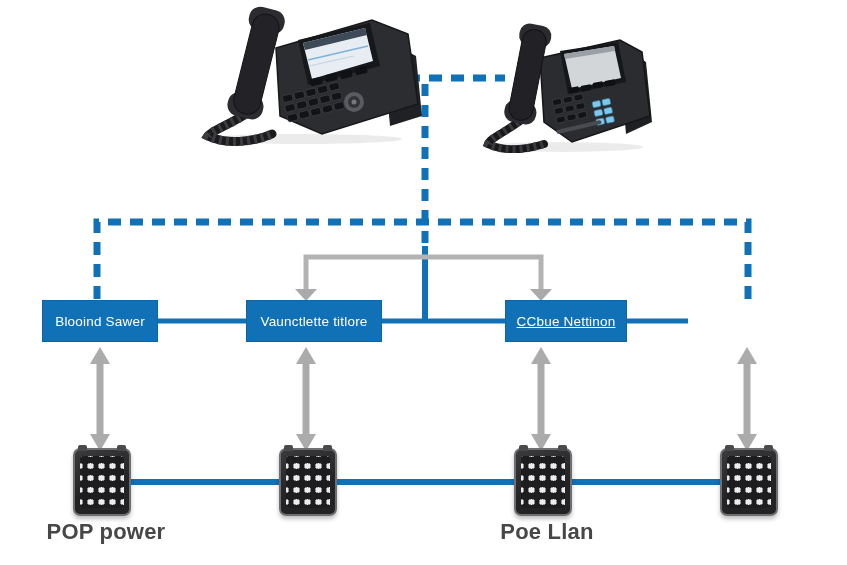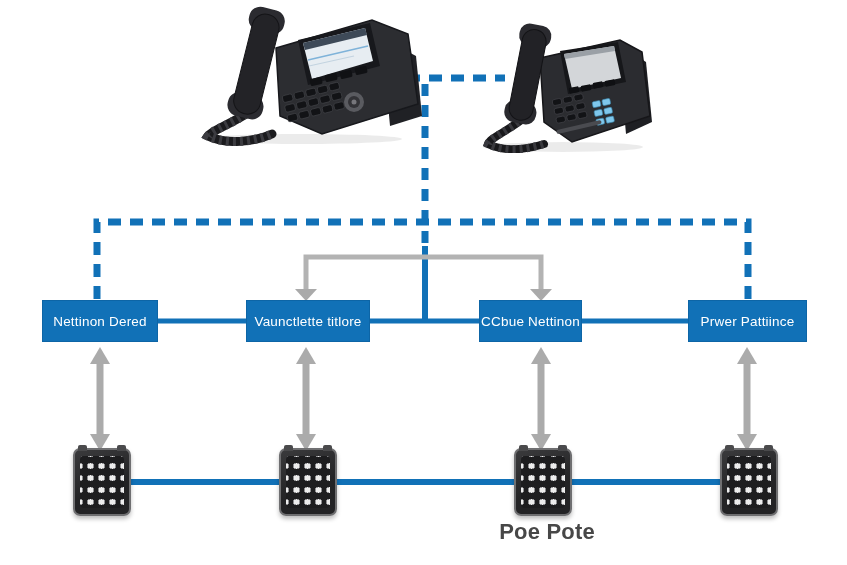--- a/index.html
+++ b/index.html
@@ -188,31 +188,28 @@
 
       <g transform="rotate(11 60 55)">
         <rect x="44" y="6" width="32" height="22" rx="10" fill="#2a2a2f"></rect>
         <rect x="44" y="84" width="32" height="22" rx="10" fill="#2a2a2f"></rect>
         <rect x="48" y="11" width="24" height="92" rx="12" fill="#222226" stroke="#131316" stroke-width="1"></rect>
       </g>
     </svg>
   </div>
 
   <div class="node" style="left:42px;width:116px;">
-      <span>Nettinon Dered</span>
-    </div>
-  <div class="node" style="left:246px;width:124px;">
+      <span>Blooind Sawer</span>
+    </div>
+  <div class="node" style="left:246px;width:136px;">
       <span>Vaunctlette titlore</span>
     </div>
-  <div class="node" style="left:479px;width:103px;">
+  <div class="node" style="left:505px;width:122px;text-decoration:underline;">
       <span>CCbue Nettinon</span>
     </div>
-  <div class="node" style="left:688px;width:119px;">
-      <span>Prwer Pattiince</span>
-    </div>
 
   <div class="keypad" style="left:73px;">
       <div class="tab l"></div>
       <div class="tab r"></div>
       <div class="grid"></div>
     </div>
   <div class="keypad" style="left:279px;">
       <div class="tab l"></div>
       <div class="tab r"></div>
       <div class="grid"></div>
@@ -221,15 +218,16 @@
       <div class="tab l"></div>
       <div class="tab r"></div>
       <div class="grid"></div>
     </div>
   <div class="keypad" style="left:720px;">
       <div class="tab l"></div>
       <div class="tab r"></div>
       <div class="grid"></div>
     </div>
 
-  <div class="caption" style="left:547px;">Poe Pote</div>
+  <div class="caption" style="left:106px;">POP power</div>
+  <div class="caption" style="left:547px;">Poe Llan</div>
 
 </div>
 
 </body></html>

